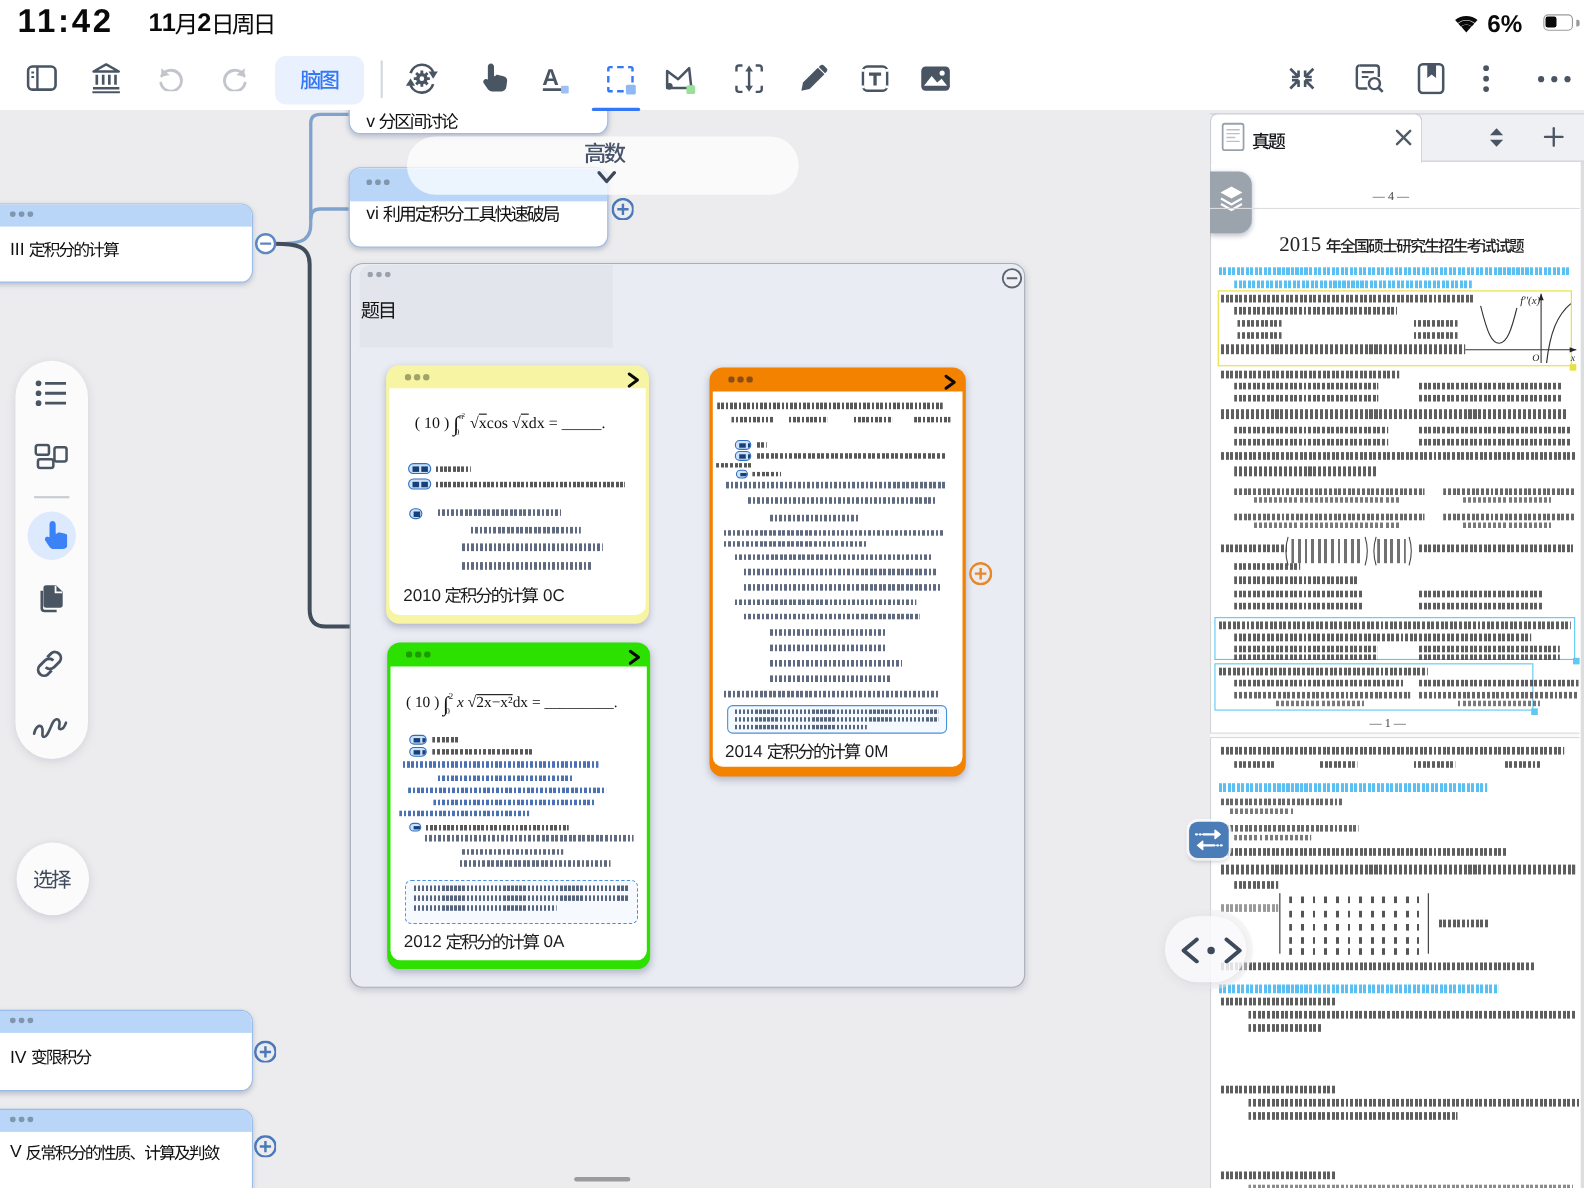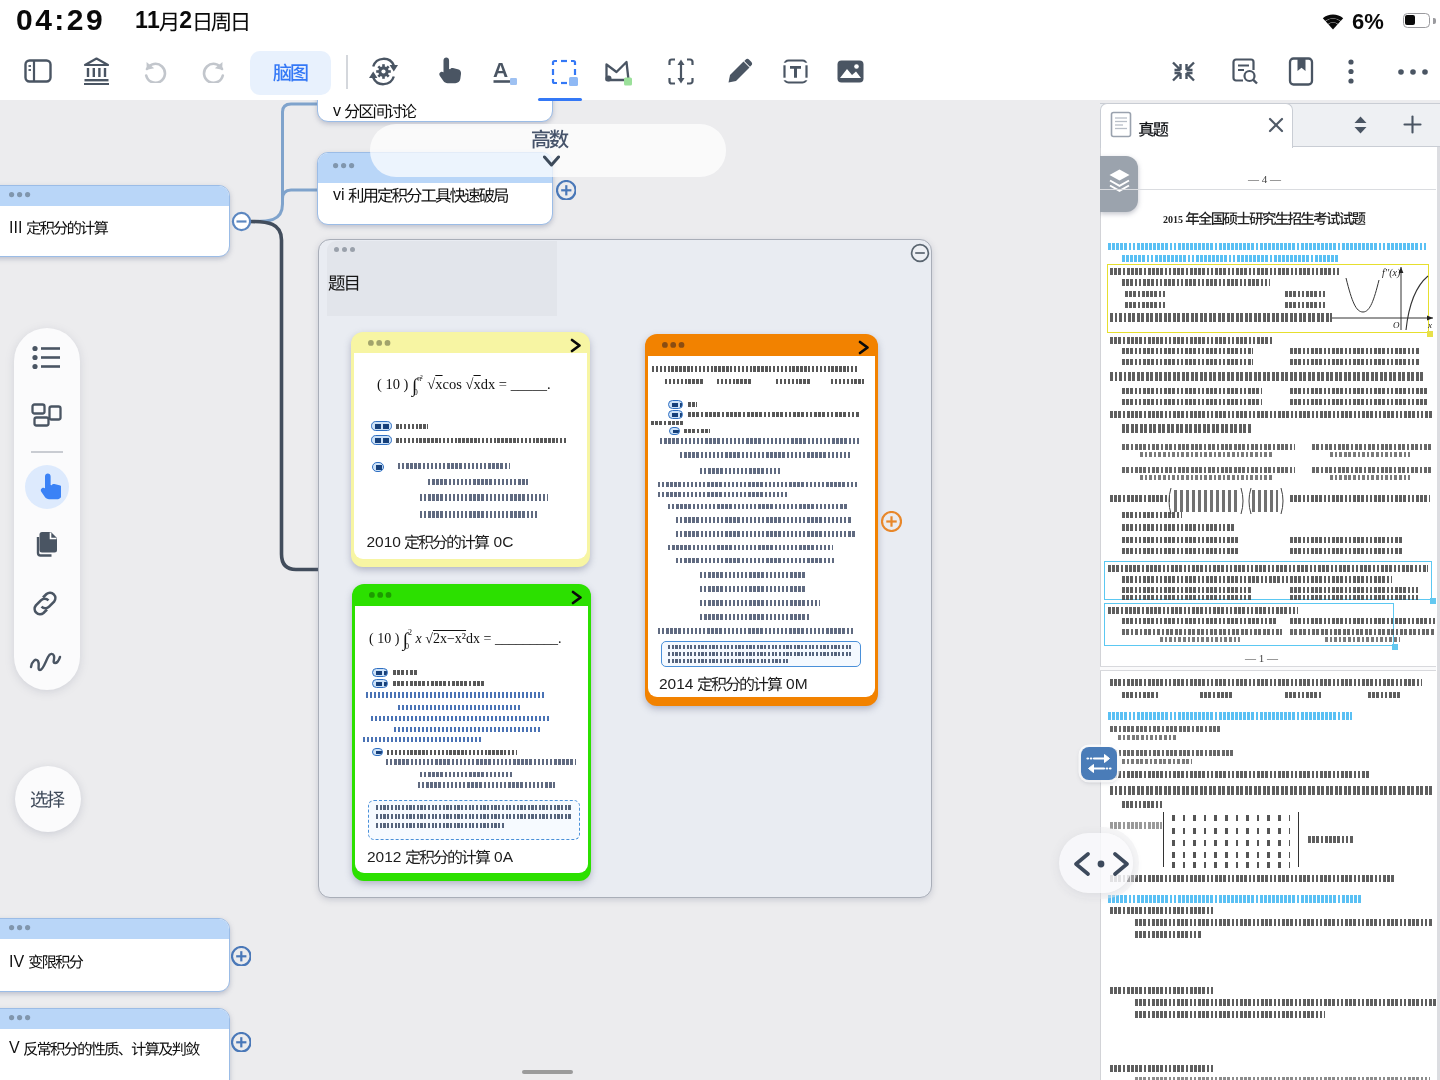--- a/index.html
+++ b/index.html
@@ -63,21 +63,21 @@
         <path id="m7814" d="M799 135V440H639V135ZM421 440V542H537C532 688 505 855 397 969C422 983 460 1012 479 1031C603 902 632 712 638 542H799V1024H901V542H1024V440H901V135H1002V36H451V135H538V440ZM-12 33V130H120C91 292 42 442 -34 544C-18 573 4 638 8 665C28 641 45 615 62 588V972H152V884H376V381H154C182 302 204 216 222 130H393V33ZM152 476H283V789H152Z"></path>
         <path id="m7855" d="M723 833C806 889 915 971 966 1024L1025 941C972 889 862 812 779 761ZM657 368V592C657 705 628 858 368 949C390 967 420 1002 433 1022C717 915 757 740 757 592V368ZM460 225V766H556V317H854V763H953V225H717L752 125H994V30H427V125H645C638 158 630 194 622 225ZM-12 31V128H119C90 291 39 442 -37 544C-21 573 2 638 6 665C25 641 43 615 60 587V972H149V884H368V381H153C181 301 203 215 220 128H389V31ZM149 475H277V789H149Z"></path>
         <path id="m7a76" d="M363 218C273 288 144 350 42 385L111 462C221 419 352 346 450 267ZM563 275C675 326 818 407 888 463L964 397C889 342 744 265 636 218ZM361 416V519H69V618H358C344 728 273 851 -11 934C15 958 47 996 64 1022C384 927 457 766 468 618H667V865C667 975 697 1006 792 1006C811 1006 883 1006 903 1006C992 1006 1019 959 1028 782C998 775 952 757 929 737C926 882 921 903 892 903C877 903 821 903 810 903C781 903 777 898 777 864V519H471V416ZM402 -6C418 23 434 60 447 93H15V299H123V187H873V290H986V93H578C563 56 537 4 515 -34Z"></path>
         <path id="m8003" d="M868 25C829 76 785 125 736 171V102H498V-24H392V102H111V190H392V302H13V394H451C305 489 142 568 -22 624C-7 647 15 695 23 720C121 682 220 636 315 585C288 648 255 716 227 766H724C708 853 690 898 667 914C654 923 638 924 611 924C579 924 488 923 406 915C427 943 440 985 442 1015C525 1019 602 1020 641 1018C692 1015 721 1008 752 984C789 950 814 876 839 724C842 709 845 677 845 677H382L428 578H889V494H468C519 463 568 429 615 394H999V302H729C812 231 886 154 952 73ZM498 302V190H716C674 229 629 266 582 302Z"></path>
         <path id="m8111" d="M752 259C734 332 710 402 682 467C645 418 605 369 568 326L498 378C544 432 594 495 639 559C597 637 549 705 492 759C512 776 546 812 561 830C611 778 656 715 697 642C734 699 766 751 786 794L862 734C836 682 793 618 744 550C784 466 815 375 841 280ZM877 319V870H492V323H392V969H877V1022H976V319ZM572 5C597 47 623 99 642 142H367V242H1006V142H750L755 140C738 95 700 25 667 -25ZM242 100V282H121V100ZM28 15V433C28 595 23 815 -39 969C-18 980 23 1011 39 1029C85 919 107 771 116 633H242V906C242 918 239 923 227 923C215 923 181 923 145 921C158 946 171 989 173 1015C231 1015 269 1013 298 996C325 980 333 952 333 907V15ZM242 370V542H120L121 433V370Z"></path>
         <path id="m8bd5" d="M59 59C118 111 194 185 228 233L302 159C266 112 189 42 129 -5ZM818 33C862 82 911 150 932 195L1010 143C987 100 935 36 890 -12ZM-9 327V430H137V810C137 858 103 892 81 907C99 928 124 973 133 999C151 978 185 955 381 824C372 803 360 761 354 733L239 806V327ZM686 -18 692 203H328V306H697C717 737 769 1018 910 1020C954 1020 1007 973 1033 771C1015 761 967 733 949 710C943 818 931 877 914 877C857 874 819 632 803 306H1022V203H798C796 132 795 58 795 -18ZM344 851 372 951C467 924 590 888 707 853L692 759L569 793V553H666V455H363V553H471V820Z"></path>
         <path id="m9898" d="M144 238H346V310H144ZM144 95H346V167H144ZM48 22V385H446V22ZM712 337C706 620 686 755 451 828C468 844 492 876 501 898C763 813 794 650 802 337ZM760 728C828 778 915 849 957 896L1020 830C976 785 888 717 820 671ZM60 589C56 750 38 885 -34 972C-13 984 27 1010 41 1023C79 973 103 911 120 839C216 977 371 1001 598 1001H993C998 973 1014 933 1029 911C952 915 660 915 599 915C480 914 379 908 300 879V729H477V649H300V541H500V460H-12V541H210V827C181 802 158 770 138 729C143 686 146 642 149 596ZM538 207V682H627V285H877V677H970V207H761L804 110H1019V24H497V110H697C686 144 675 178 665 207Z"></path>
         <path id="m9ad8" d="M268 309H736V394H268ZM162 234V468H848V234ZM421 -5 453 88H-1V179H996V88H573C561 51 544 6 528 -30ZM37 524V1024H141V612H857V919C857 933 851 937 837 937C823 938 766 938 719 936C732 959 746 992 752 1015C828 1016 881 1015 916 1003C953 989 964 969 964 919V524ZM249 668V962H350V909H736V668ZM350 744H641V833H350Z"></path>
       </defs>
     </svg>
-<div style="position:absolute;left:16px;top:2.5px;font-size:30px;font-weight:700;color:#0a0a0a;letter-spacing:2.5px">04:29</div>
+<div style="position:absolute;left:16px;top:2.5px;font-size:30px;font-weight:700;color:#0a0a0a;letter-spacing:2.5px">11:42</div>
     <div style="position:absolute;left:135px;top:7px;font-size:23px;font-weight:600;color:#0a0a0a;letter-spacing:.5px">11<svg class="cjk " style="width:19px;height:19px;vertical-align:-2.5px" viewBox="0 0 1000 1000" fill="#0a0a0a">
         <use href="#r6708" x="0"></use>
       </svg>2<svg class="cjk " style="width:57px;height:19px;vertical-align:-2.5px" viewBox="0 0 3000 1000" fill="#0a0a0a">
         <use href="#r65e5" x="0"></use>
         <use href="#r5468" x="1000"></use>
         <use href="#r65e5" x="2000"></use>
       </svg></div>
     <svg style="position:absolute;left:1318px;top:11px" width="30" height="22" viewBox="0 0 30 22">
 <path d="M15 18.5 L10.3 13.2 a7.3 7.3 0 0 1 9.4 0 Z" fill="#0a0a0a"></path>
 <path d="M7.6 10.3 a11.5 11.5 0 0 1 14.8 0 L20 13 a7.8 7.8 0 0 0 -10 0 Z" fill="#0a0a0a"></path>
@@ -583,21 +583,21 @@
         </svg>
         <div style="position:absolute;left:1436.5px;top:147px;width:3.5px;height:933px;background:#dcdde1"></div>
         <div style="position:absolute;left:1100px;top:156px;width:38px;height:56px;background:#9ba3ad;border-radius:0 12px 12px 0;box-shadow:0 2px 5px rgba(100,105,125,.4)"></div>
         <svg style="position:absolute;left:1108px;top:168px" width="23" height="25" viewBox="0 0 23 25">
           <path d="M11.5 1.5 L21.5 7 L11.5 12.5 L1.5 7 Z" fill="#fff"></path>
 <path d="M2 12.5 L11.5 17.8 L21 12.5" fill="none" stroke="#fff" stroke-width="2"></path>
 <path d="M2 17.5 L11.5 22.8 L21 17.5" fill="none" stroke="#fff" stroke-width="2"></path>
         </svg>
         <div style="position:absolute;left:1248px;top:173px;font-family:'Liberation Serif',serif;font-size:11px;color:#444">— 4 —</div>
         <div style="position:absolute;left:1100px;top:188.5px;width:336px;height:1px;background:#dadce0"></div>
-        <div style="position:absolute;left:1163px;top:212px;font-size:10px;font-weight:700;color:#222;font-family:'Liberation Serif',serif">2015 <svg class="cjk " style="width:179.2px;height:12.8px;vertical-align:-1.5px" viewBox="0 0 14000 1000" fill="#222">
+        <div style="position:absolute;left:1163px;top:212px;font-size:19px;font-weight:400;color:#222;font-family:'Liberation Serif',serif">2015 <svg class="cjk " style="width:179.2px;height:12.8px;vertical-align:-1.5px" viewBox="0 0 14000 1000" fill="#222">
             <use href="#m5e74" x="0"></use>
             <use href="#m5168" x="1000"></use>
             <use href="#m56fd" x="2000"></use>
             <use href="#m7855" x="3000"></use>
             <use href="#m58eb" x="4000"></use>
             <use href="#m7814" x="5000"></use>
             <use href="#m7a76" x="6000"></use>
             <use href="#m751f" x="7000"></use>
             <use href="#m62db" x="8000"></use>
             <use href="#m751f" x="9000"></use>

